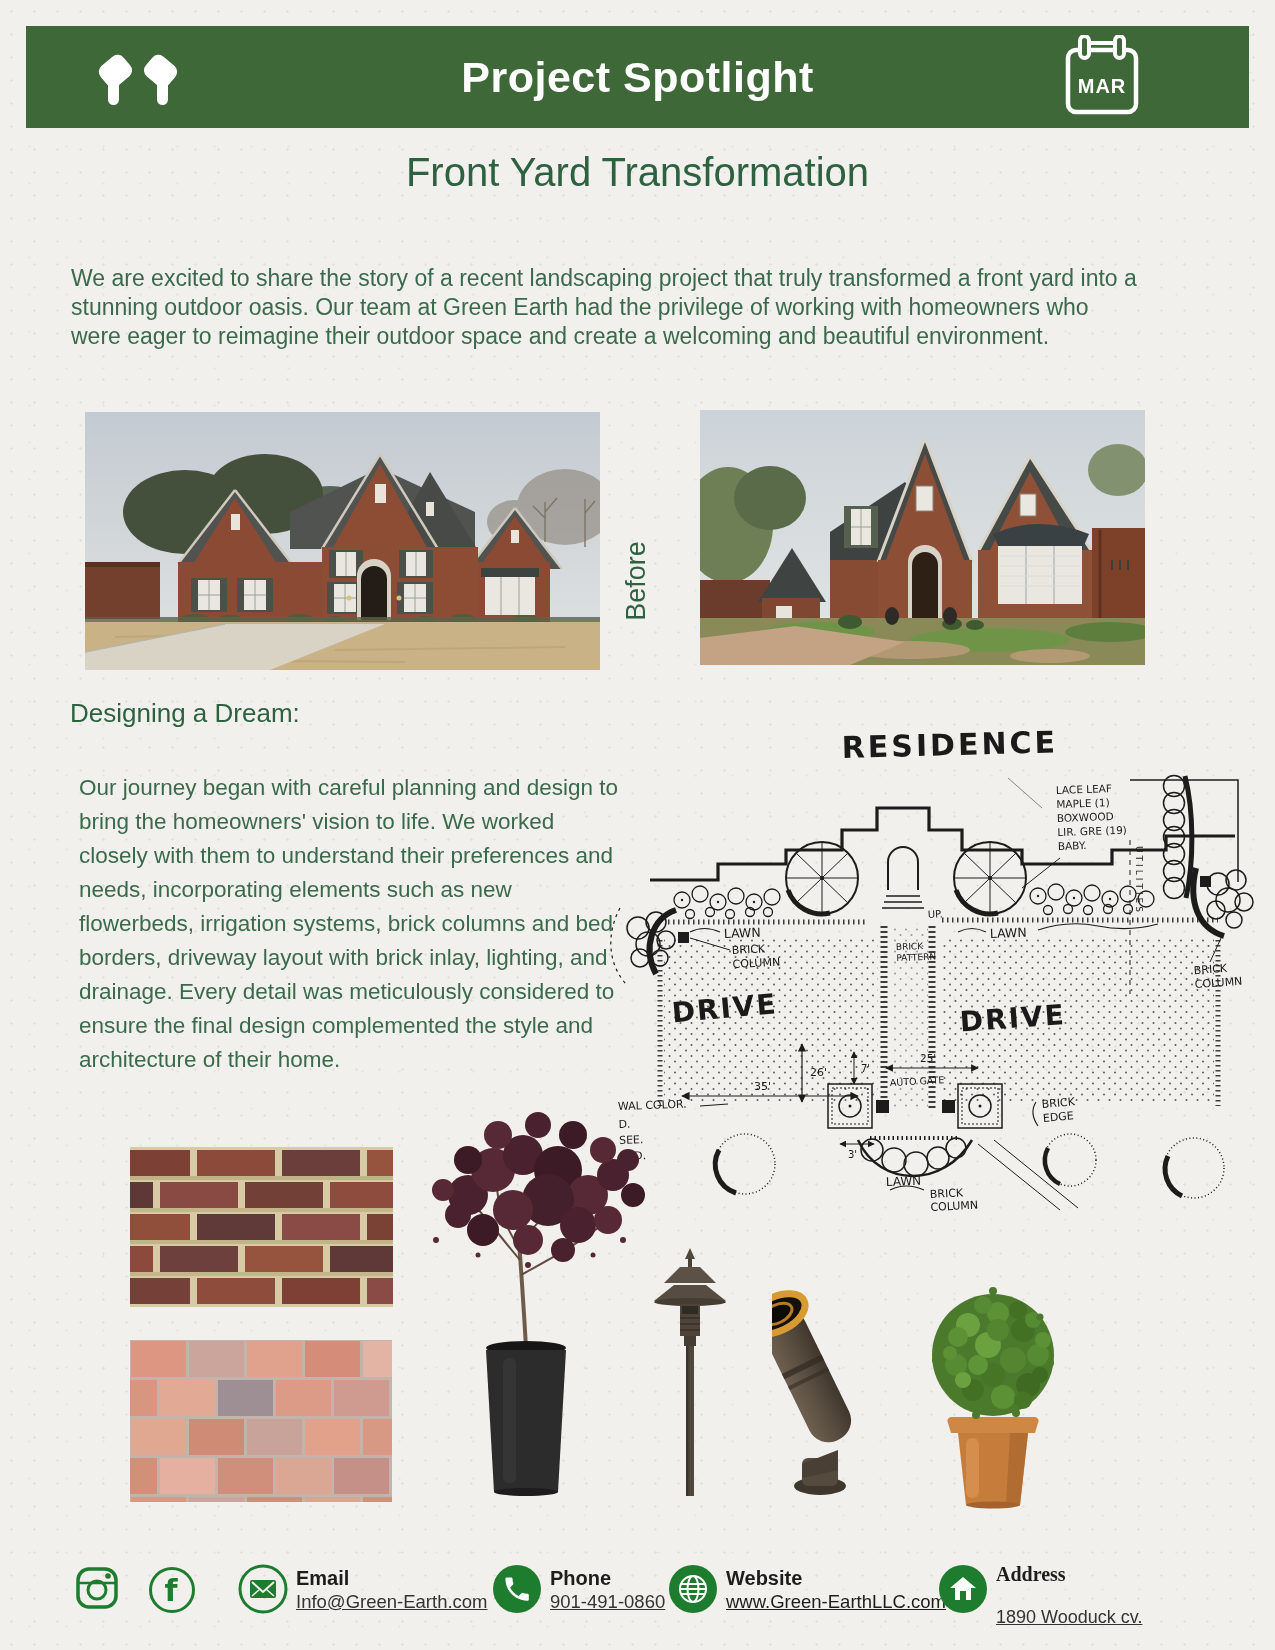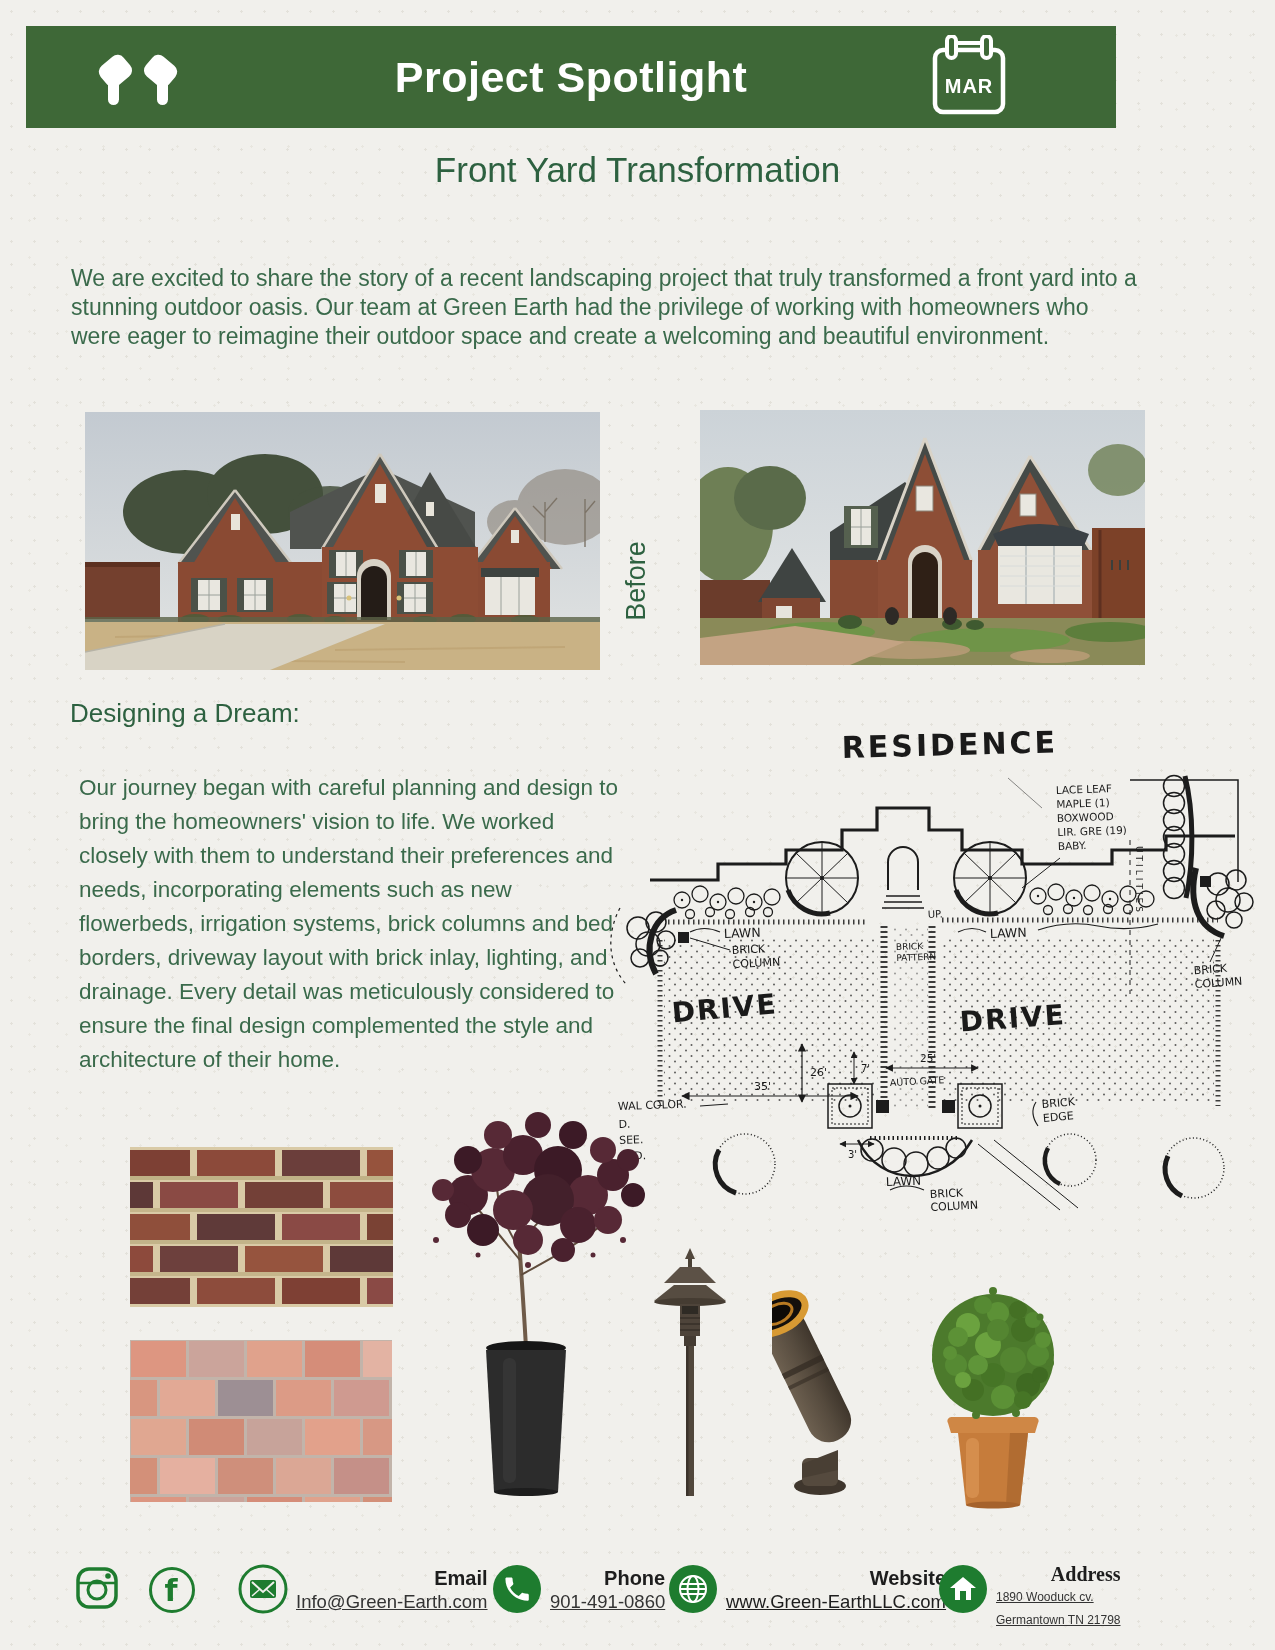--- a/index.html
+++ b/index.html
@@ -7,33 +7,33 @@
   .page{
     position:relative;width:1275px;height:1650px;overflow:hidden;
     background-color:#f1f0ec;
     background-image:
       radial-gradient(#e3e1da 1px, transparent 1.3px),
       radial-gradient(#e8e6df 1px, transparent 1.3px);
     background-size:23px 23px, 37px 37px;
     background-position:0 0, 11px 17px;
   }
   .banner{
-    position:absolute;left:26px;top:26px;width:1090px;height:102px;
+    position:absolute;left:26px;top:26px;width:1223px;height:102px;
     background:#3e6837;display:flex;align-items:center;
   }
   .banner .logo{position:absolute;left:56px;top:27px;}
   .banner h1{
     position:absolute;left:0;right:0;text-align:center;margin:0;
     color:#ffffff;font-size:43px;font-weight:bold;letter-spacing:.5px;
   }
   .banner .cal{position:absolute;right:108px;top:9px;}
   .cal-month{font-size:20px;font-weight:bold;letter-spacing:1px;}
   .hero-title{
     position:absolute;left:0;top:150px;width:1275px;text-align:center;margin:0;
-    color:#2d6140;font-size:35px;font-weight:normal;
+    color:#2d6140;font-size:40px;font-weight:normal;
   }
   .intro{
     position:absolute;left:63px;top:256px;width:1072px;margin:8px;
     color:#3a6a4b;font-size:23px;line-height:29px;
   }
   .photo{position:absolute;overflow:hidden;}
   .photo-left{left:85px;top:412px;width:515px;height:258px;}
   .photo-right{left:700px;top:410px;width:445px;height:255px;}
   .before-label{
     position:absolute;left:576px;top:565px;width:122px;height:32px;
@@ -51,25 +51,25 @@
   .sketch{position:absolute;left:590px;top:712px;width:670px;height:500px;}
   .img-block{position:absolute;}
   .brick-wall{left:130px;top:1147px;width:263px;height:160px;}
   .pavers{left:130px;top:1340px;width:262px;height:162px;}
   .maple{left:408px;top:1100px;width:240px;height:400px;}
   .pathlight{left:648px;top:1248px;width:84px;height:250px;}
   .spotlight{left:772px;top:1262px;width:96px;height:235px;}
   .boxwood{left:928px;top:1275px;width:130px;height:235px;}
   .f-icon{position:absolute;}
   .contact{position:absolute;}
-  .contact .lbl{font-size:20px;font-weight:bold;color:#1d1d1d;line-height:24px;text-align:right;}
+  .contact .lbl{font-size:20px;font-weight:bold;color:#1d1d1d;line-height:24px;}
   .contact .val{font-size:18.5px;color:#333333;line-height:24px;text-decoration:underline;}
   .contact .val a{color:#1d1d1d;}
   .contact.address .lbl{font-family:"Liberation Serif", serif;font-size:20px;}
-  .contact.address .val{font-size:12px;line-height:23px;}
+  .contact.address .val{font-size:18px;line-height:23px;margin-top:20px;}
   .sk-ink{stroke:#1c1c1c;fill:none;}
   .sk-txt{fill:#1a1a1a;font-family:"DejaVu Sans", sans-serif;}
 </style>
 </head>
 <body>
 
 <div class="page">
 
   <header class="banner">
     <svg class="logo" width="112" height="52" viewBox="0 0 112 52">

